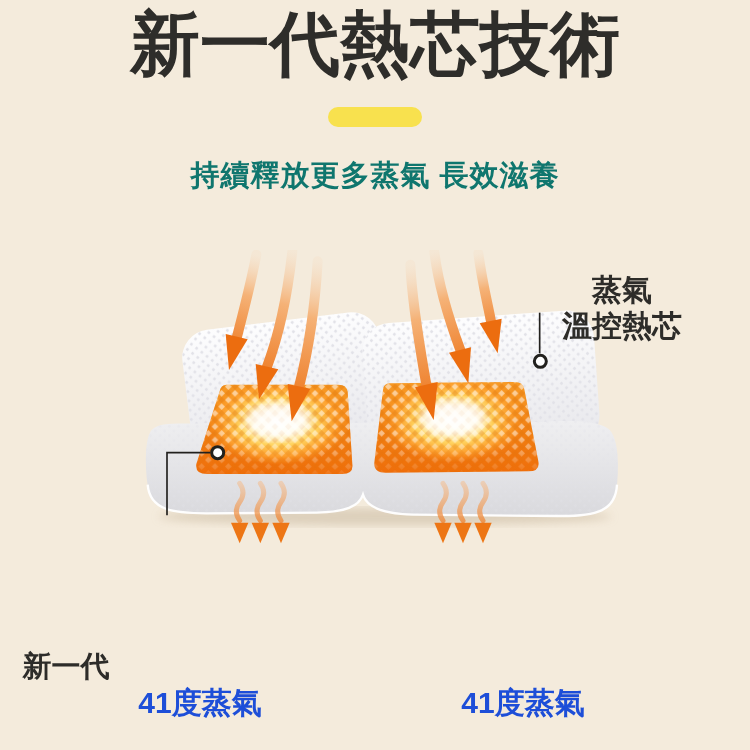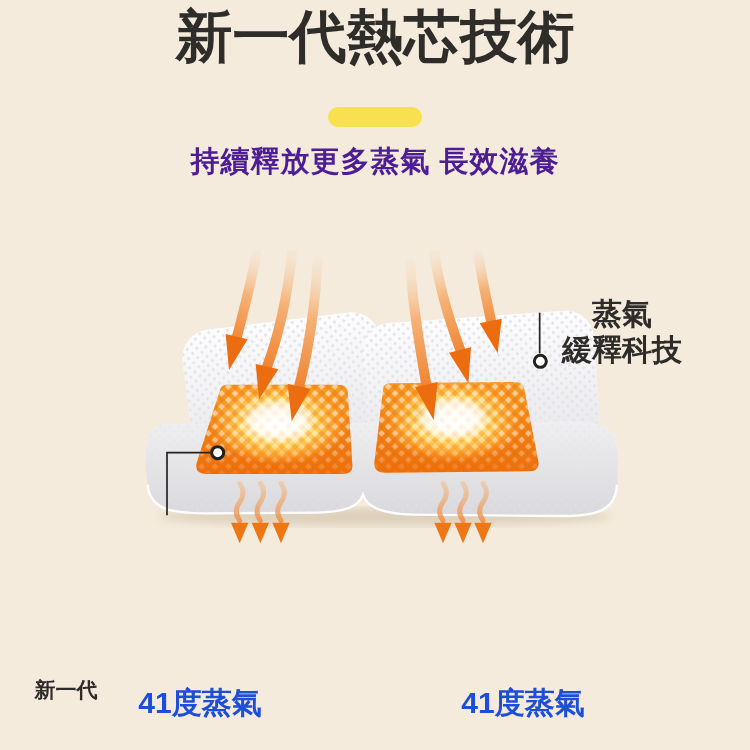--- a/index.html
+++ b/index.html
@@ -3,39 +3,39 @@
 <meta charset="utf-8">
 <style>
   html,body{margin:0;padding:0;background:#f4ebdc;}
   .stage{
     position:relative;width:750px;height:750px;overflow:hidden;
     background:#f4ebdc;
     font-family:"Liberation Sans","DejaVu Sans",sans-serif;
   }
   .title{
     position:absolute;top:2px;left:0;width:750px;margin:0;
-    text-align:center;font-size:57px;font-weight:900;color:#2e2d2a;
+    text-align:center;font-size:70px;font-weight:900;color:#2e2d2a;
     letter-spacing:0;line-height:1.2;
   }
   .title-underline{
     position:absolute;top:107px;left:50%;transform:translateX(-50%);
     width:94px;height:20px;border-radius:10px;background:#f8e14e;
   }
   .subtitle{
-    position:absolute;top:142px;left:0;width:750px;margin:0;
-    text-align:center;font-size:29px;font-weight:700;color:#4c1d95;
+    position:absolute;top:156px;left:0;width:750px;margin:0;
+    text-align:center;font-size:29px;font-weight:700;color:#0f766e;
     letter-spacing:1px;
   }
   .illustration{position:absolute;top:0;left:0;width:750px;height:750px;}
   .illustration svg{position:absolute;top:250px;left:0;}
   .callout{
-    position:absolute;text-align:center;font-weight:800;color:#2d2c29;margin-top:24px;
+    position:absolute;text-align:center;font-weight:800;color:#2d2c29;
   }
   .co-right{top:272px;left:532px;width:180px;font-size:30px;line-height:36px;}
-  .co-left{top:650px;left:2px;width:128px;font-size:21px;line-height:33px;font-family:Liberation Serif, serif;}
+  .co-left{top:650px;left:2px;width:128px;font-size:29px;line-height:33px;font-family:Liberation Serif, serif;}
   .steam-label{
     position:absolute;text-align:center;font-weight:800;color:#1d4ed8;
     font-size:30px;
   }
   .sl-left{top:683px;left:110px;width:180px;}
   .sl-right{top:683px;left:433px;width:180px;}
 </style>
 </head>
 <body>
 
@@ -243,21 +243,21 @@
         <circle cx="623" cy="417" r="9" fill="#ffffff" stroke="#22211e" stroke-width="4.5"></circle>
       </g>
       <g>
         <polyline points="128,554 63,554 63,648" stroke="#22211e" stroke-width="2.5" fill="none"></polyline>
         <circle cx="139" cy="554" r="9" fill="#ffffff" stroke="#22211e" stroke-width="4.5"></circle>
       </g>
     </svg>
 
     <div class="callout co-right">
       <div>蒸氣</div>
-      <div>緩釋科技</div>
+      <div>溫控熱芯</div>
     </div>
     <div class="callout co-left">
       <div>新一代</div>
     </div>
     <div class="steam-label sl-left">41度蒸氣</div>
     <div class="steam-label sl-right">41度蒸氣</div>
   </div>
 
 </div>
 

